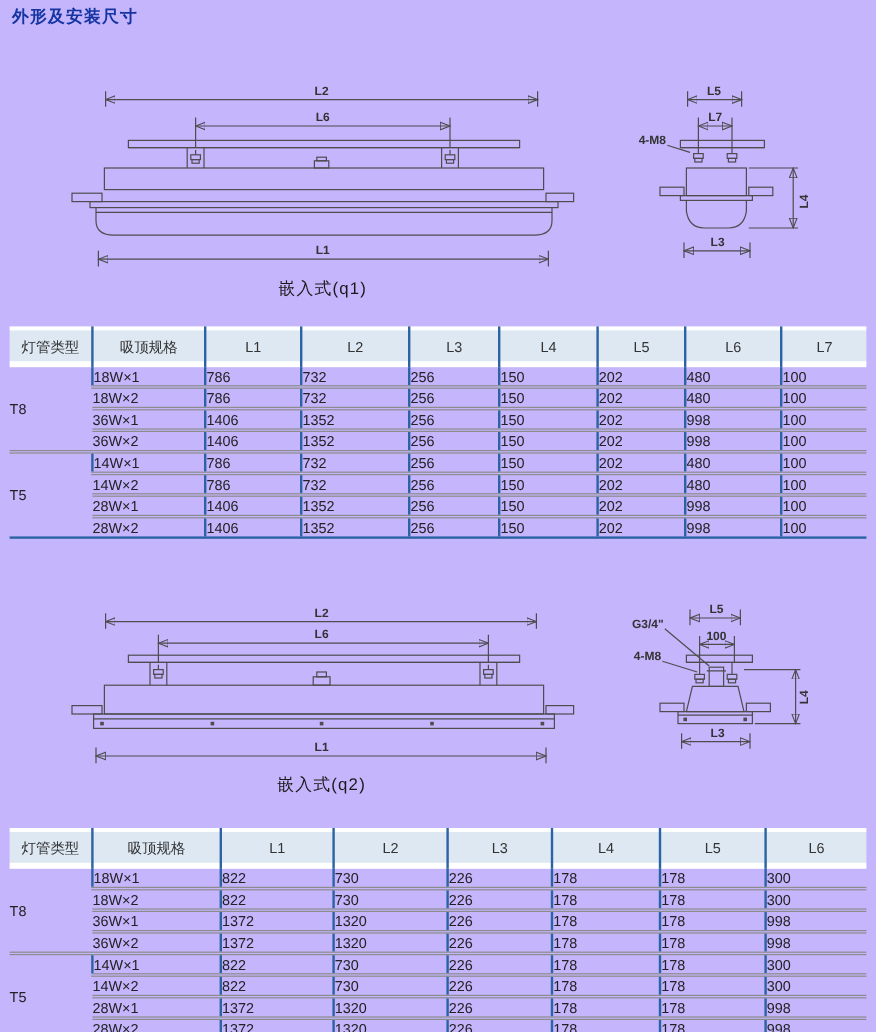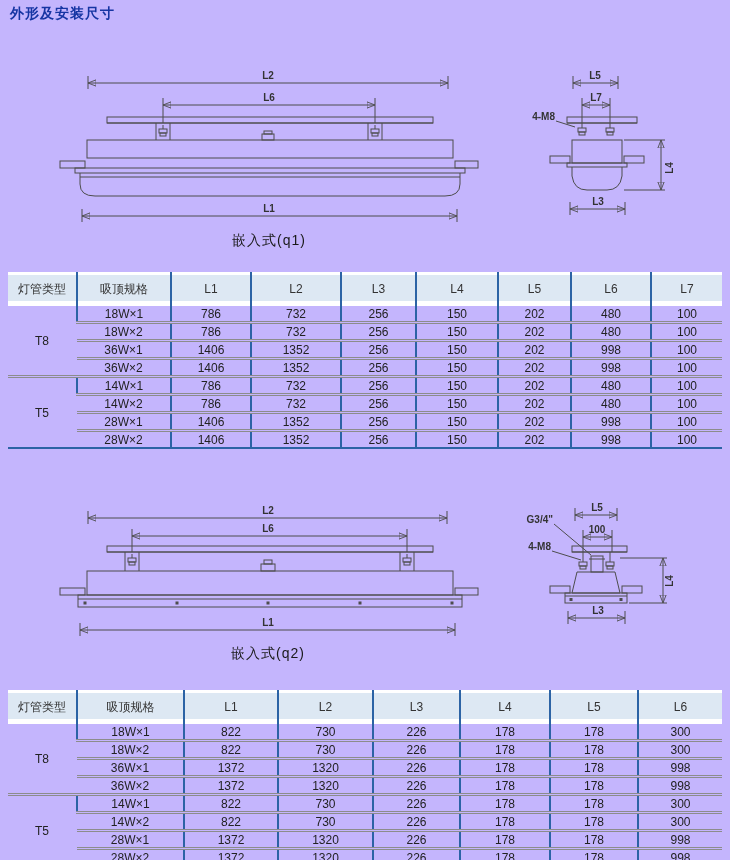--- a/index.html
+++ b/index.html
@@ -21,21 +21,21 @@
     font-size:10px;font-weight:bold;fill:#333;stroke:none;text-anchor:middle;
   }
   .drawing text.cap{font-size:14px;font-weight:normal;fill:#1a1a1a;letter-spacing:1px;}
   .drawing text.end{text-anchor:end;}
   .hatchfill{stroke:none;}
   .table-wrap{position:absolute;left:8px;width:714px;border-bottom:2px solid #2c63a5;}
   #tw1{top:272px;}
   #tw2{top:690px;}
   table.spec{
     border-collapse:collapse;table-layout:fixed;width:714px;
-    font-size:12px;color:#222;text-align:center;
+    font-size:12px;color:#222;
   }
   table.spec th{
     font-weight:normal;color:#333;height:34px;vertical-align:middle;padding:0;
     background:linear-gradient(to bottom,#ffffff 0px,#ffffff 3px,#dde8f3 3px,#dde8f3 29px,#ffffff 29px);
   }
   table.spec td{height:15px;padding:0;border-bottom:3px double #8c8c8c;}
   table.spec th + th, table.spec td + td{border-left:2px solid #2c63a5;}
   table.spec .type-cell{border-left:none;border-bottom:3px double #8c8c8c;}
   table.spec .no-bottom{border-bottom:none;}
   table.spec tr.final-row td{border-bottom:none;}

